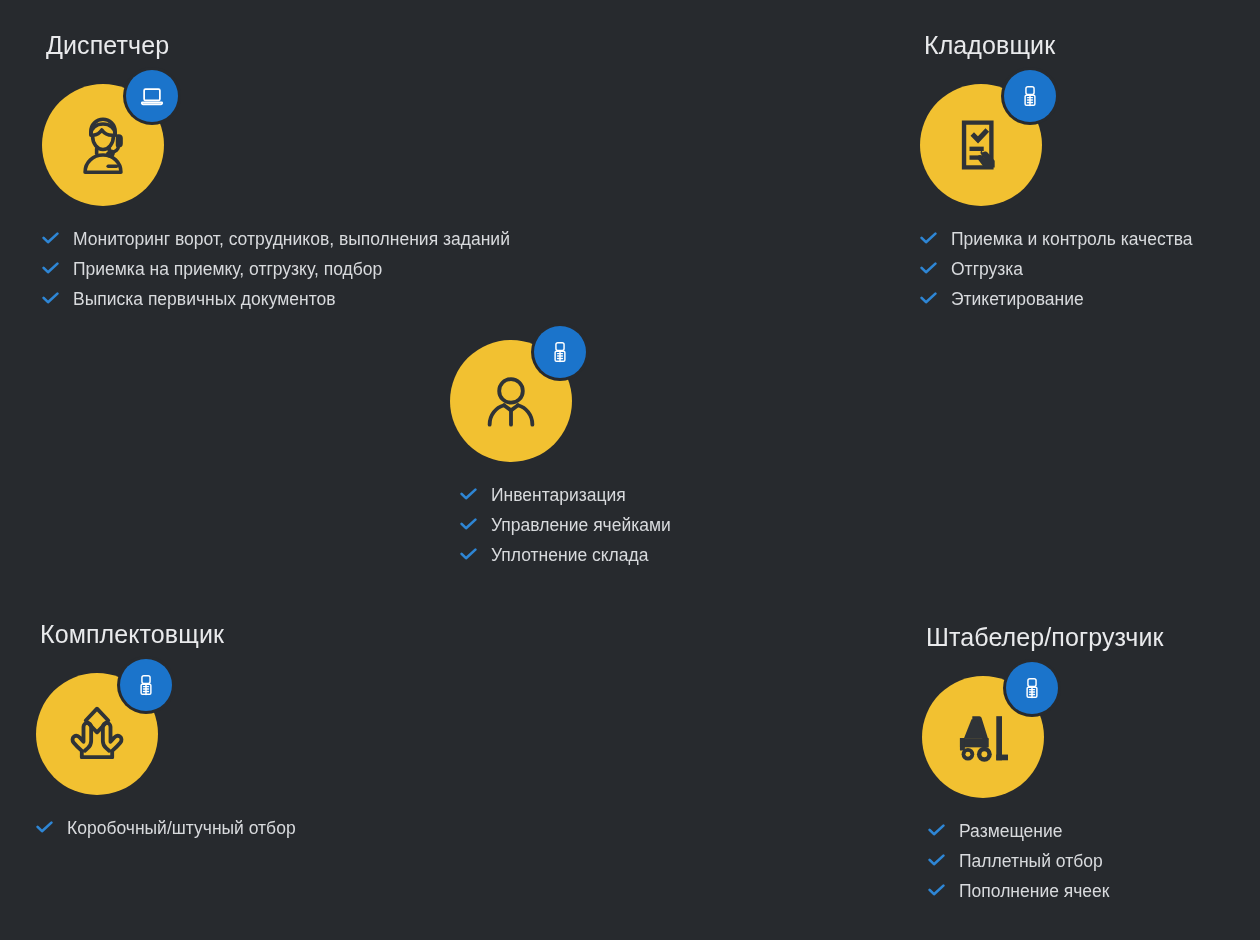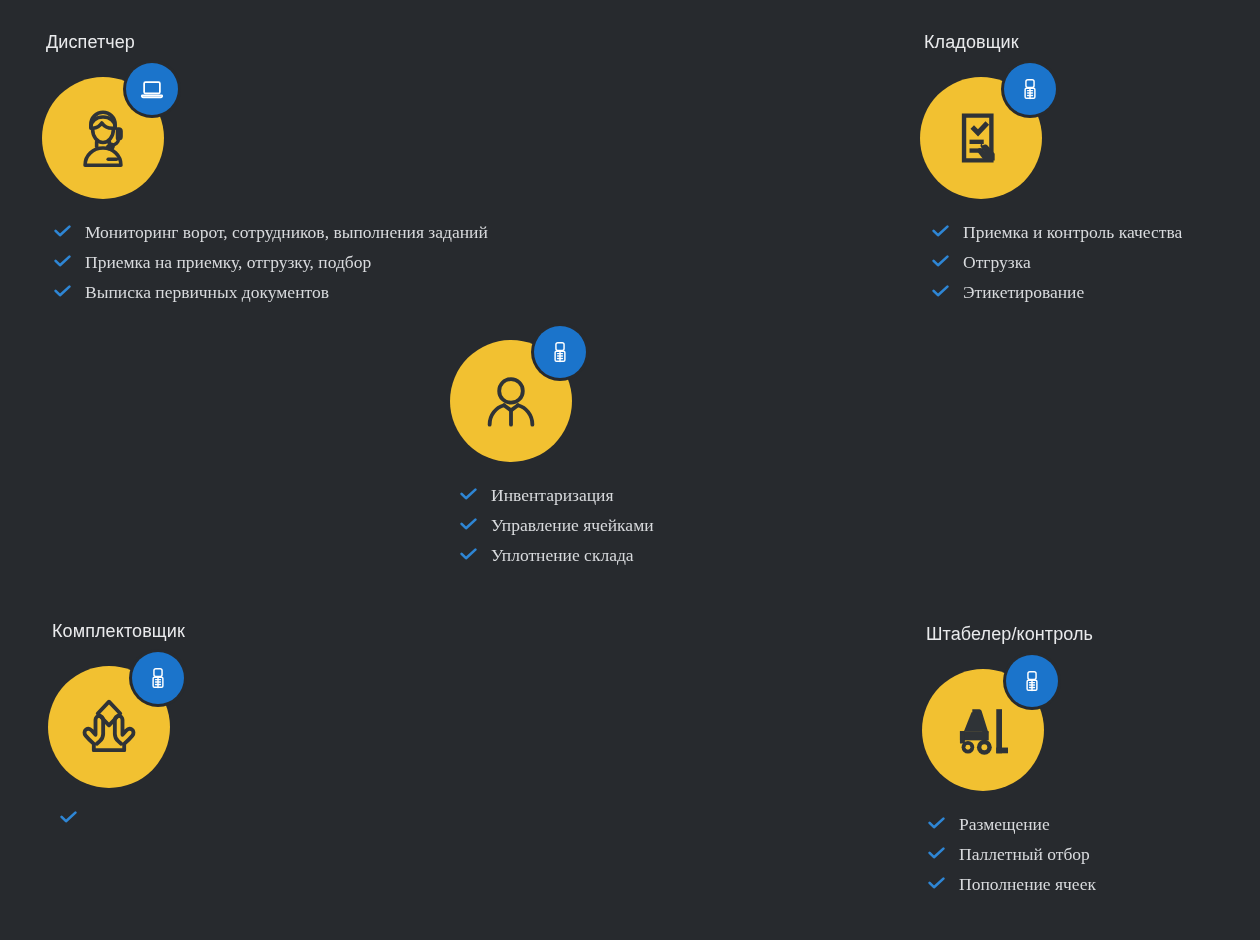--- a/index.html
+++ b/index.html
@@ -15,21 +15,21 @@
     font-family: "Liberation Sans", sans-serif;
     -webkit-font-smoothing: antialiased;
   }
 
   .role-block {
     position: absolute;
   }
 
   .role-title {
     color: #e9eaec;
-    font-size: 18px;
+    font-size: 25px;
     font-weight: 300;
     letter-spacing: 0.1px;
     line-height: 1;
     margin: 0 0 26px 4px;
     white-space: nowrap;
   }
 
   .icon-wrap {
     position: relative;
     width: 122px;
@@ -67,23 +67,22 @@
     justify-content: center;
     box-shadow: 0 0 0 3px #272a2e;
   }
 
   .badge svg {
     display: block;
   }
 
   .feature-list {
     list-style: none;
-    margin: 12px;
+    margin: 0;
     padding: 0;
-    font-family: Liberation Serif, serif;
   }
 
   .feature-item {
     display: flex;
     align-items: baseline;
     margin-bottom: 8px;
     white-space: nowrap;
   }
 
   .check-icon {
@@ -99,21 +98,21 @@
     color: #d8dadd;
     font-size: 17.5px;
     font-weight: 400;
     line-height: 22px;
   }
 
   
   #block-dispatcher { left: 42px;  top: 33px; }
   #block-storekeeper { left: 920px; top: 33px; }
   #block-stock-manager { left: 450px; top: 340px; }
-  #block-picker { left: 48px;  top: 622px; }
+  #block-picker { left: 36px;  top: 622px; }
   #block-forklift { left: 922px; top: 625px; }
 
   #block-stock-manager .icon-wrap,
   #block-picker .icon-wrap,
   #block-forklift .icon-wrap,
   #block-storekeeper .icon-wrap { margin-bottom: 22px; }
 
   #block-stock-manager .icon-wrap { margin-left: 0; }
   #block-stock-manager .feature-list { margin-left: 10px; }
   #block-forklift .feature-list { margin-left: 6px; }
@@ -292,26 +291,27 @@
       </svg>
     </div>
   </div>
   <ul class="feature-list">
     <li class="feature-item">
       <span class="check-icon">
         <svg width="17" height="12" viewBox="0 0 17 12" fill="none" stroke="#2e86d5" stroke-width="2.6" stroke-linecap="round" stroke-linejoin="round">
             <path d="M1.6 5.8 6 10.2 15.4 1.6"></path>
           </svg>
       </span>
+      <span class="feature-text">Коробочный/штучный отбор</span>
     </li>
   </ul>
 </div>
 
 <div class="role-block" id="block-forklift">
-  <div class="role-title">Штабелер/контроль</div>
+  <div class="role-title">Штабелер/погрузчик</div>
   <div class="icon-wrap">
     <div class="icon-disc">
       <svg width="72" height="72" viewBox="0 0 64 64" fill="#2f3337">
         <path d="M22.5 13.5h6.3a2 2 0 0 1 1.9 1.4l6.1 19.6h-5.1l-5.6-17.4h-3.6z"></path>
         <path d="M21.8 16.2h4.9l5.4 17h-17z"></path>
         <path d="M11.5 33h25.6v8.2H11.5z"></path>
         <path d="M11.5 33h4.4v11h-4.4z"></path>
         <circle cx="18.6" cy="47.3" r="5.6"></circle>
         <circle cx="18.6" cy="47.3" r="2.2" fill="#f2c131"></circle>
         <circle cx="33.2" cy="47.3" r="6.6"></circle>

